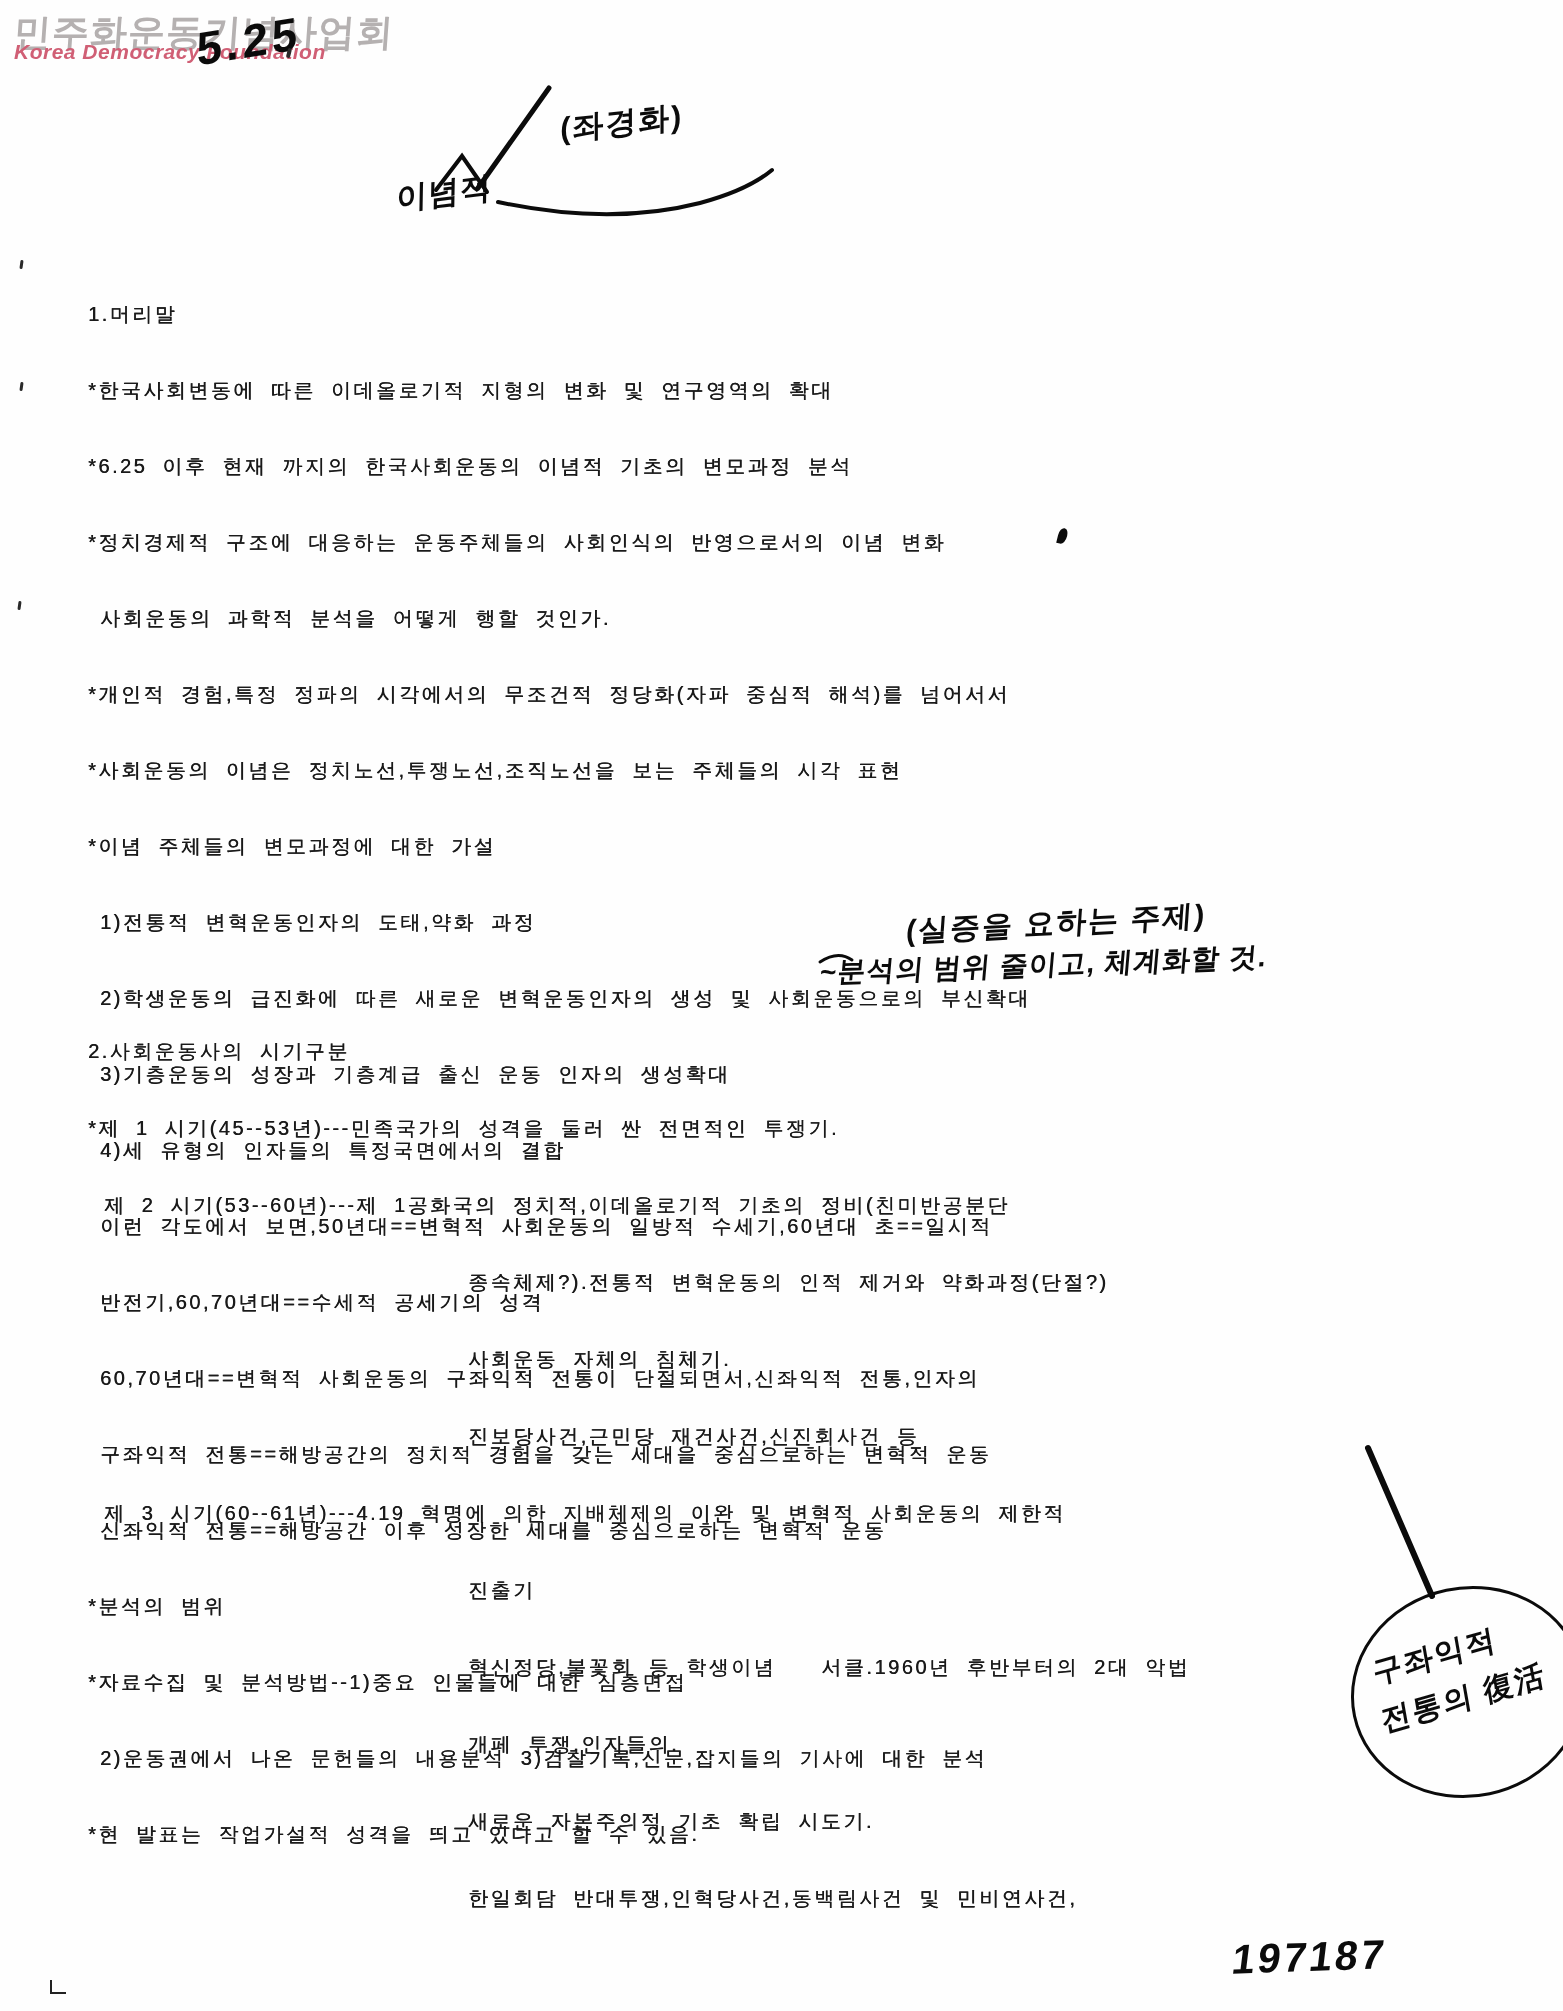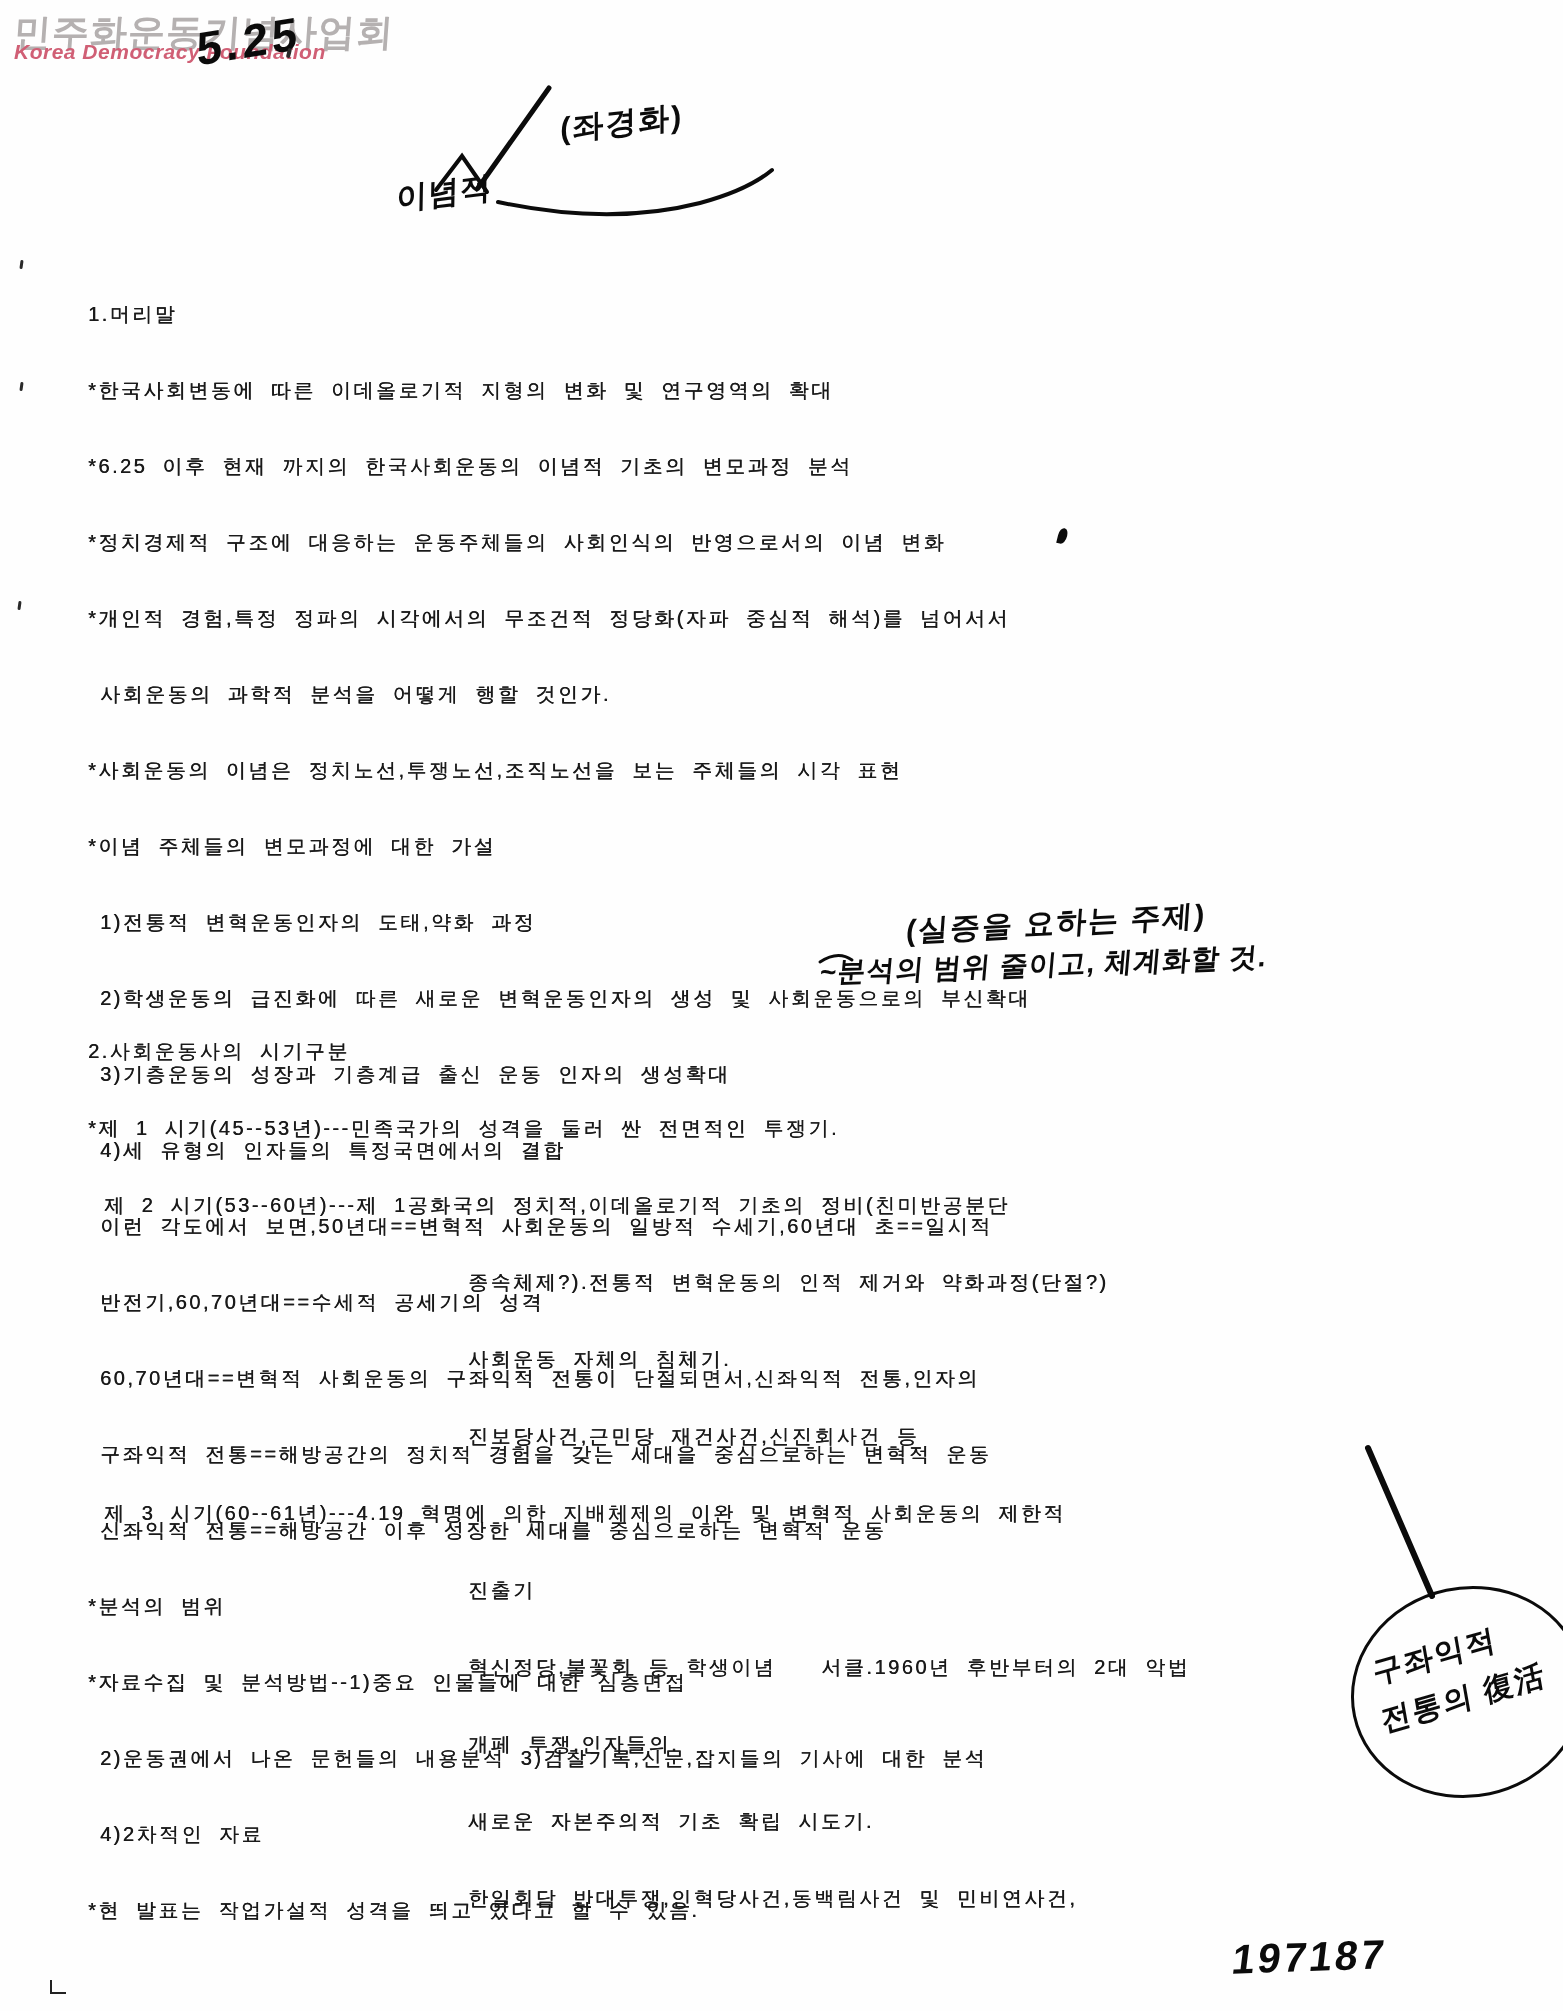--- a/index.html
+++ b/index.html
@@ -56,37 +56,36 @@
   </div>
 
   <div class="hw hw-paren">(좌경화)</div>
   <div class="hw hw-insert">이념적</div>
 
   <div class="typed sec sec1">
     <div class="t-line">1.머리말</div>
     <div class="t-line">*한국사회변동에 따른 이데올로기적 지형의 변화 및 연구영역의 확대</div>
     <div class="t-line">*6.25 이후 현재 까지의 한국사회운동의 이념적 기초의 변모과정 분석</div>
     <div class="t-line">*정치경제적 구조에 대응하는 운동주체들의 사회인식의 반영으로서의 이념 변화</div>
+    <div class="t-line i1">사회운동의 과학적 분석을 어떻게 행할 것인가.</div>
     <div class="t-line">*개인적 경험,특정 정파의 시각에서의 무조건적 정당화(자파 중심적 해석)를 넘어서서</div>
-    <div class="t-line i1">사회운동의 과학적 분석을 어떻게 행할 것인가.</div>
     <div class="t-line">*사회운동의 이념은 정치노선,투쟁노선,조직노선을 보는 주체들의 시각 표현</div>
     <div class="t-line">*이념 주체들의 변모과정에 대한 가설</div>
     <div class="t-line i1">1)전통적 변혁운동인자의 도태,약화 과정</div>
     <div class="t-line i1">2)학생운동의 급진화에 따른 새로운 변혁운동인자의 생성 및 사회운동으로의 부신확대</div>
     <div class="t-line i1">3)기층운동의 성장과 기층계급 출신 운동 인자의 생성확대</div>
     <div class="t-line i1">4)세 유형의 인자들의 특정국면에서의 결합</div>
     <div class="t-line i1">이런 각도에서 보면,50년대==변혁적 사회운동의 일방적 수세기,60년대 초==일시적</div>
     <div class="t-line i1">반전기,60,70년대==수세적 공세기의 성격</div>
     <div class="t-line i1">60,70년대==변혁적 사회운동의 구좌익적 전통이 단절되면서,신좌익적 전통,인자의</div>
     <div class="t-line i1">구좌익적 전통==해방공간의 정치적 경험을 갖는 세대을 중심으로하는 변혁적 운동</div>
     <div class="t-line i1">신좌익적 전통==해방공간 이후 성장한 세대를 중심으로하는 변혁적 운동</div>
     <div class="t-line">*분석의 범위</div>
     <div class="t-line">*자료수집 및 분석방법--1)중요 인물들에 대한 심층면접</div>
     <div class="t-line i1">2)운동권에서 나온 문헌들의 내용분석 3)검찰기록,신문,잡지들의 기사에 대한 분석</div>
-    <div class="t-line i1">4)2차적인 자료</div>
     <div class="t-line">*현 발표는 작업가설적 성격을 띄고 있다고 할 수 있음.</div>
   </div>
 
   <div class="hw hw-inline">(실증을 요하는 주제)</div>
   <div class="hw hw-margin">~분석의 범위 줄이고, 체계화할 것.</div>
 
   <div class="typed sec sec2">
     <div class="t-line">2.사회운동사의 시기구분</div>
     <div class="t-line">*제 1 시기(45--53년)---민족국가의 성격을 둘러 싼 전면적인 투쟁기.</div>
     <div class="t-line p1">제 2 시기(53--60년)---제 1공화국의 정치적,이데올로기적 기초의 정비(친미반공분단</div>

